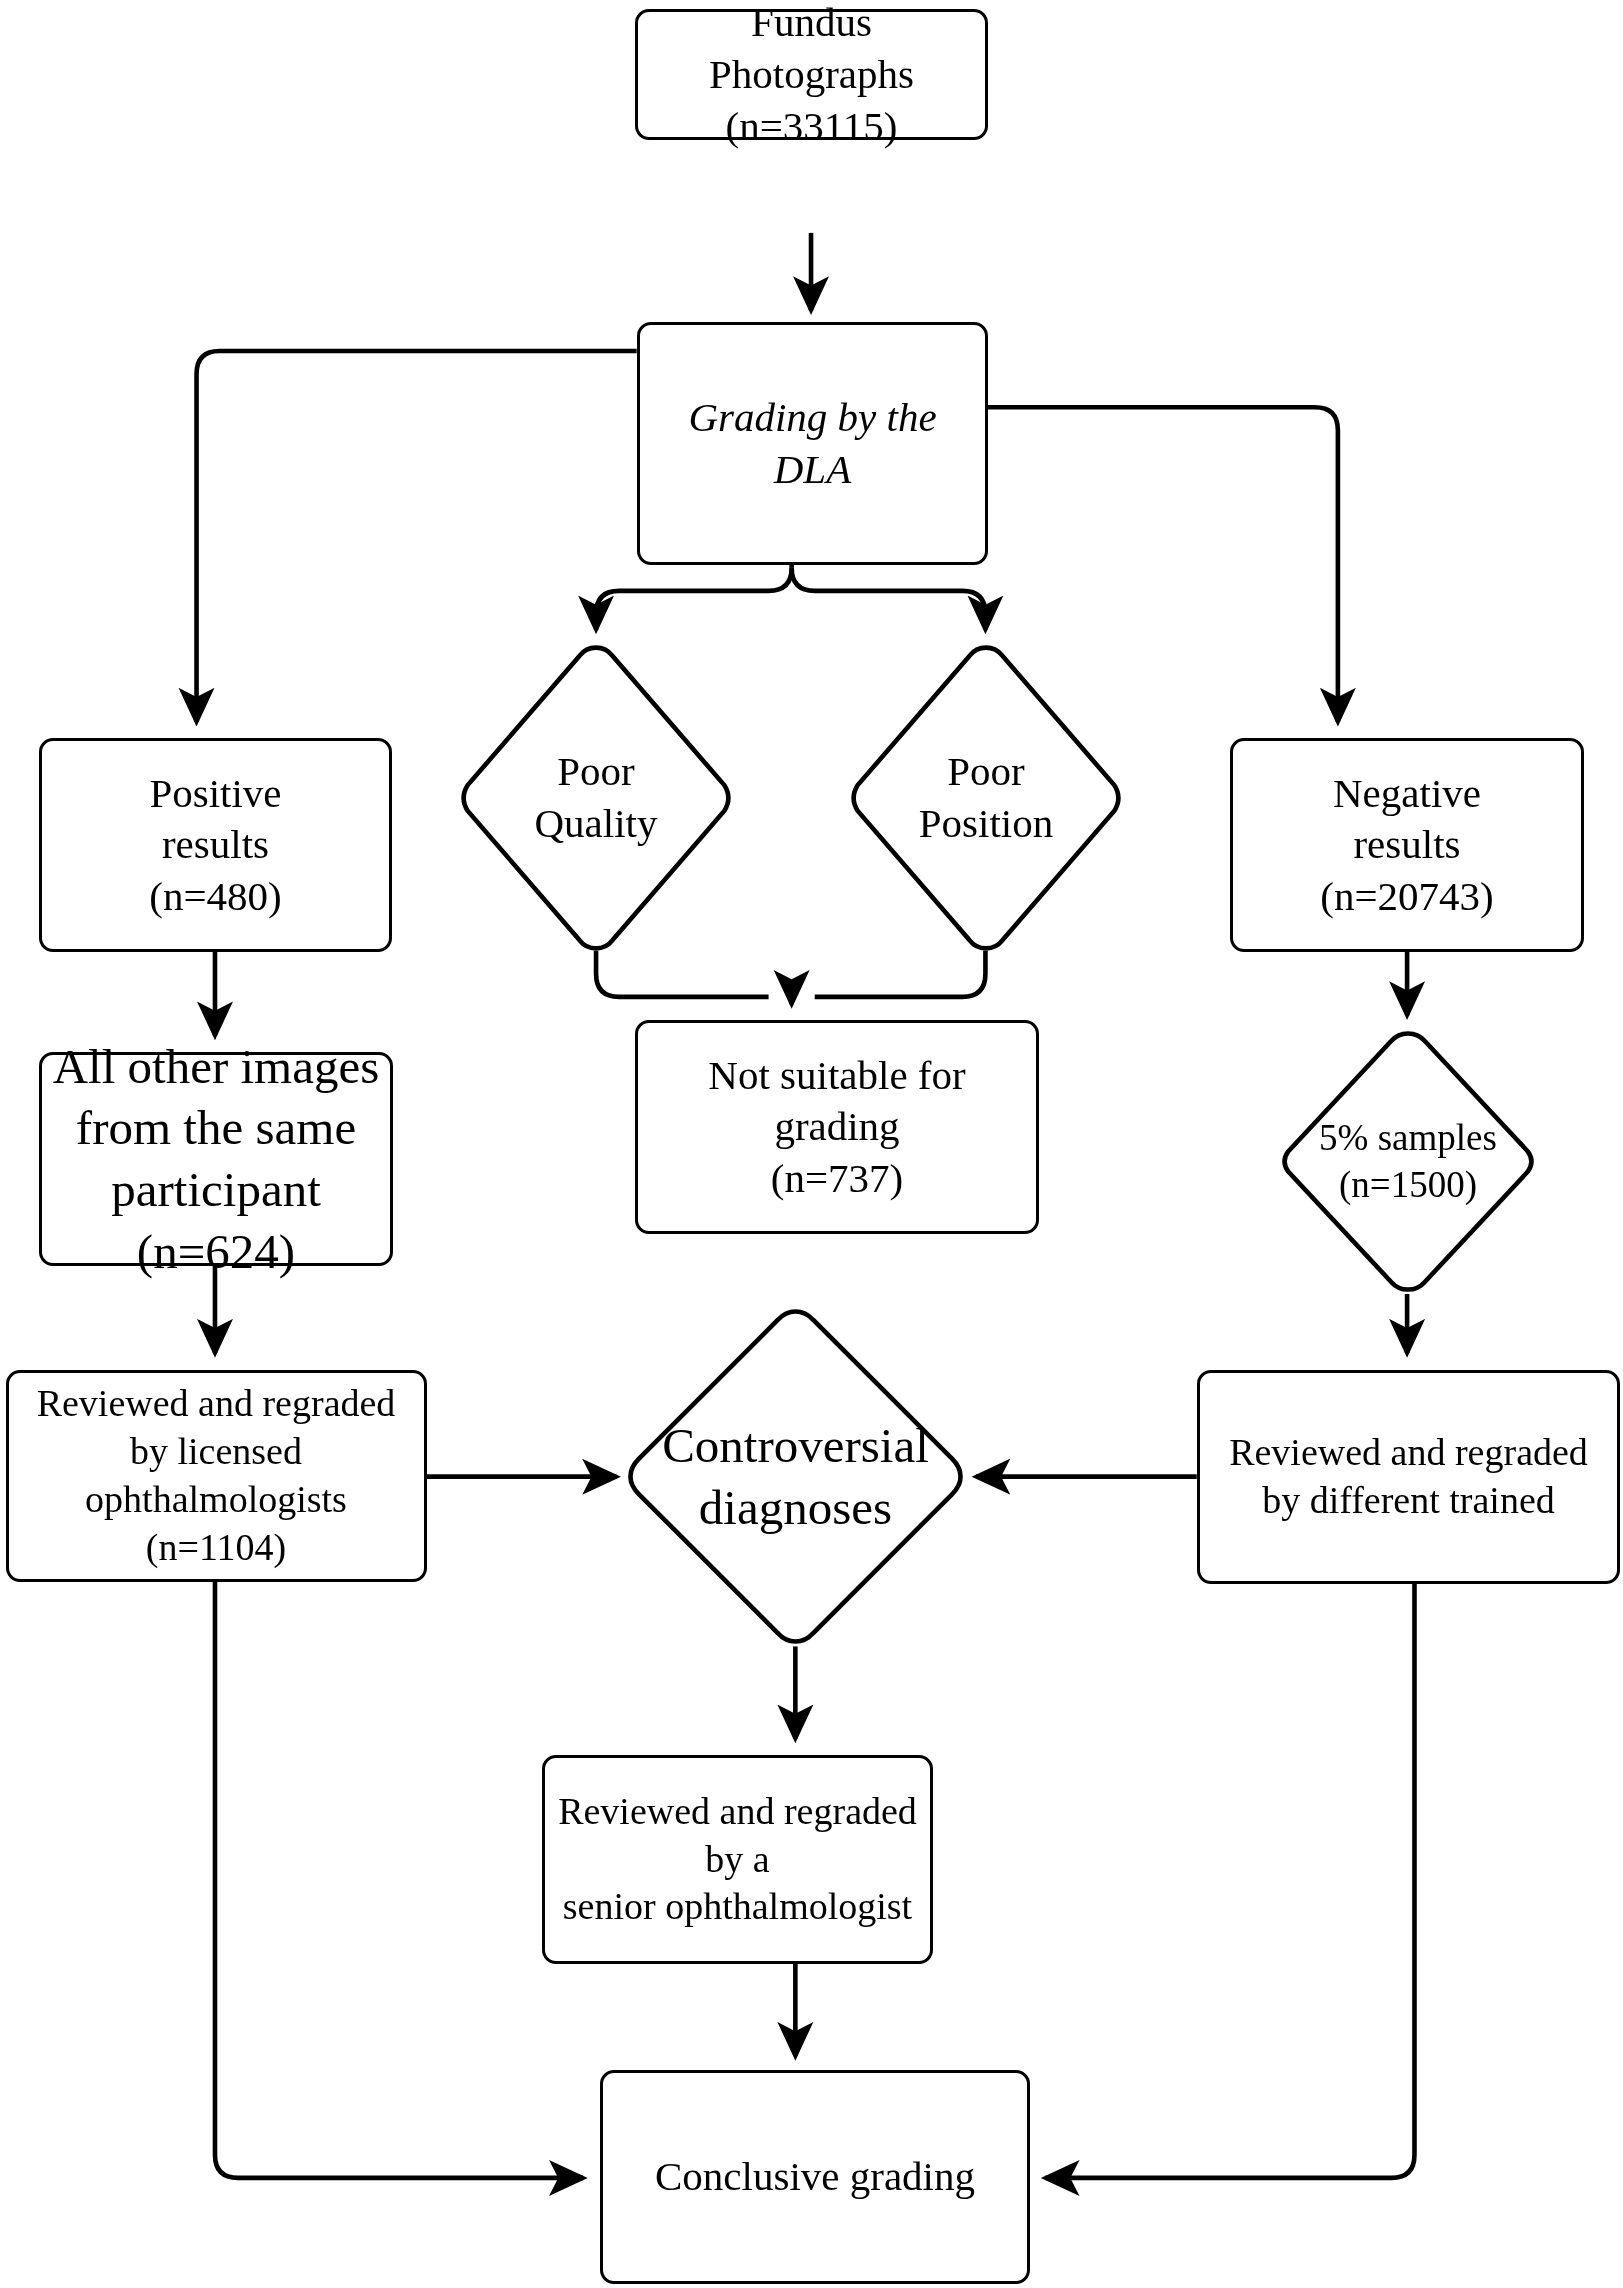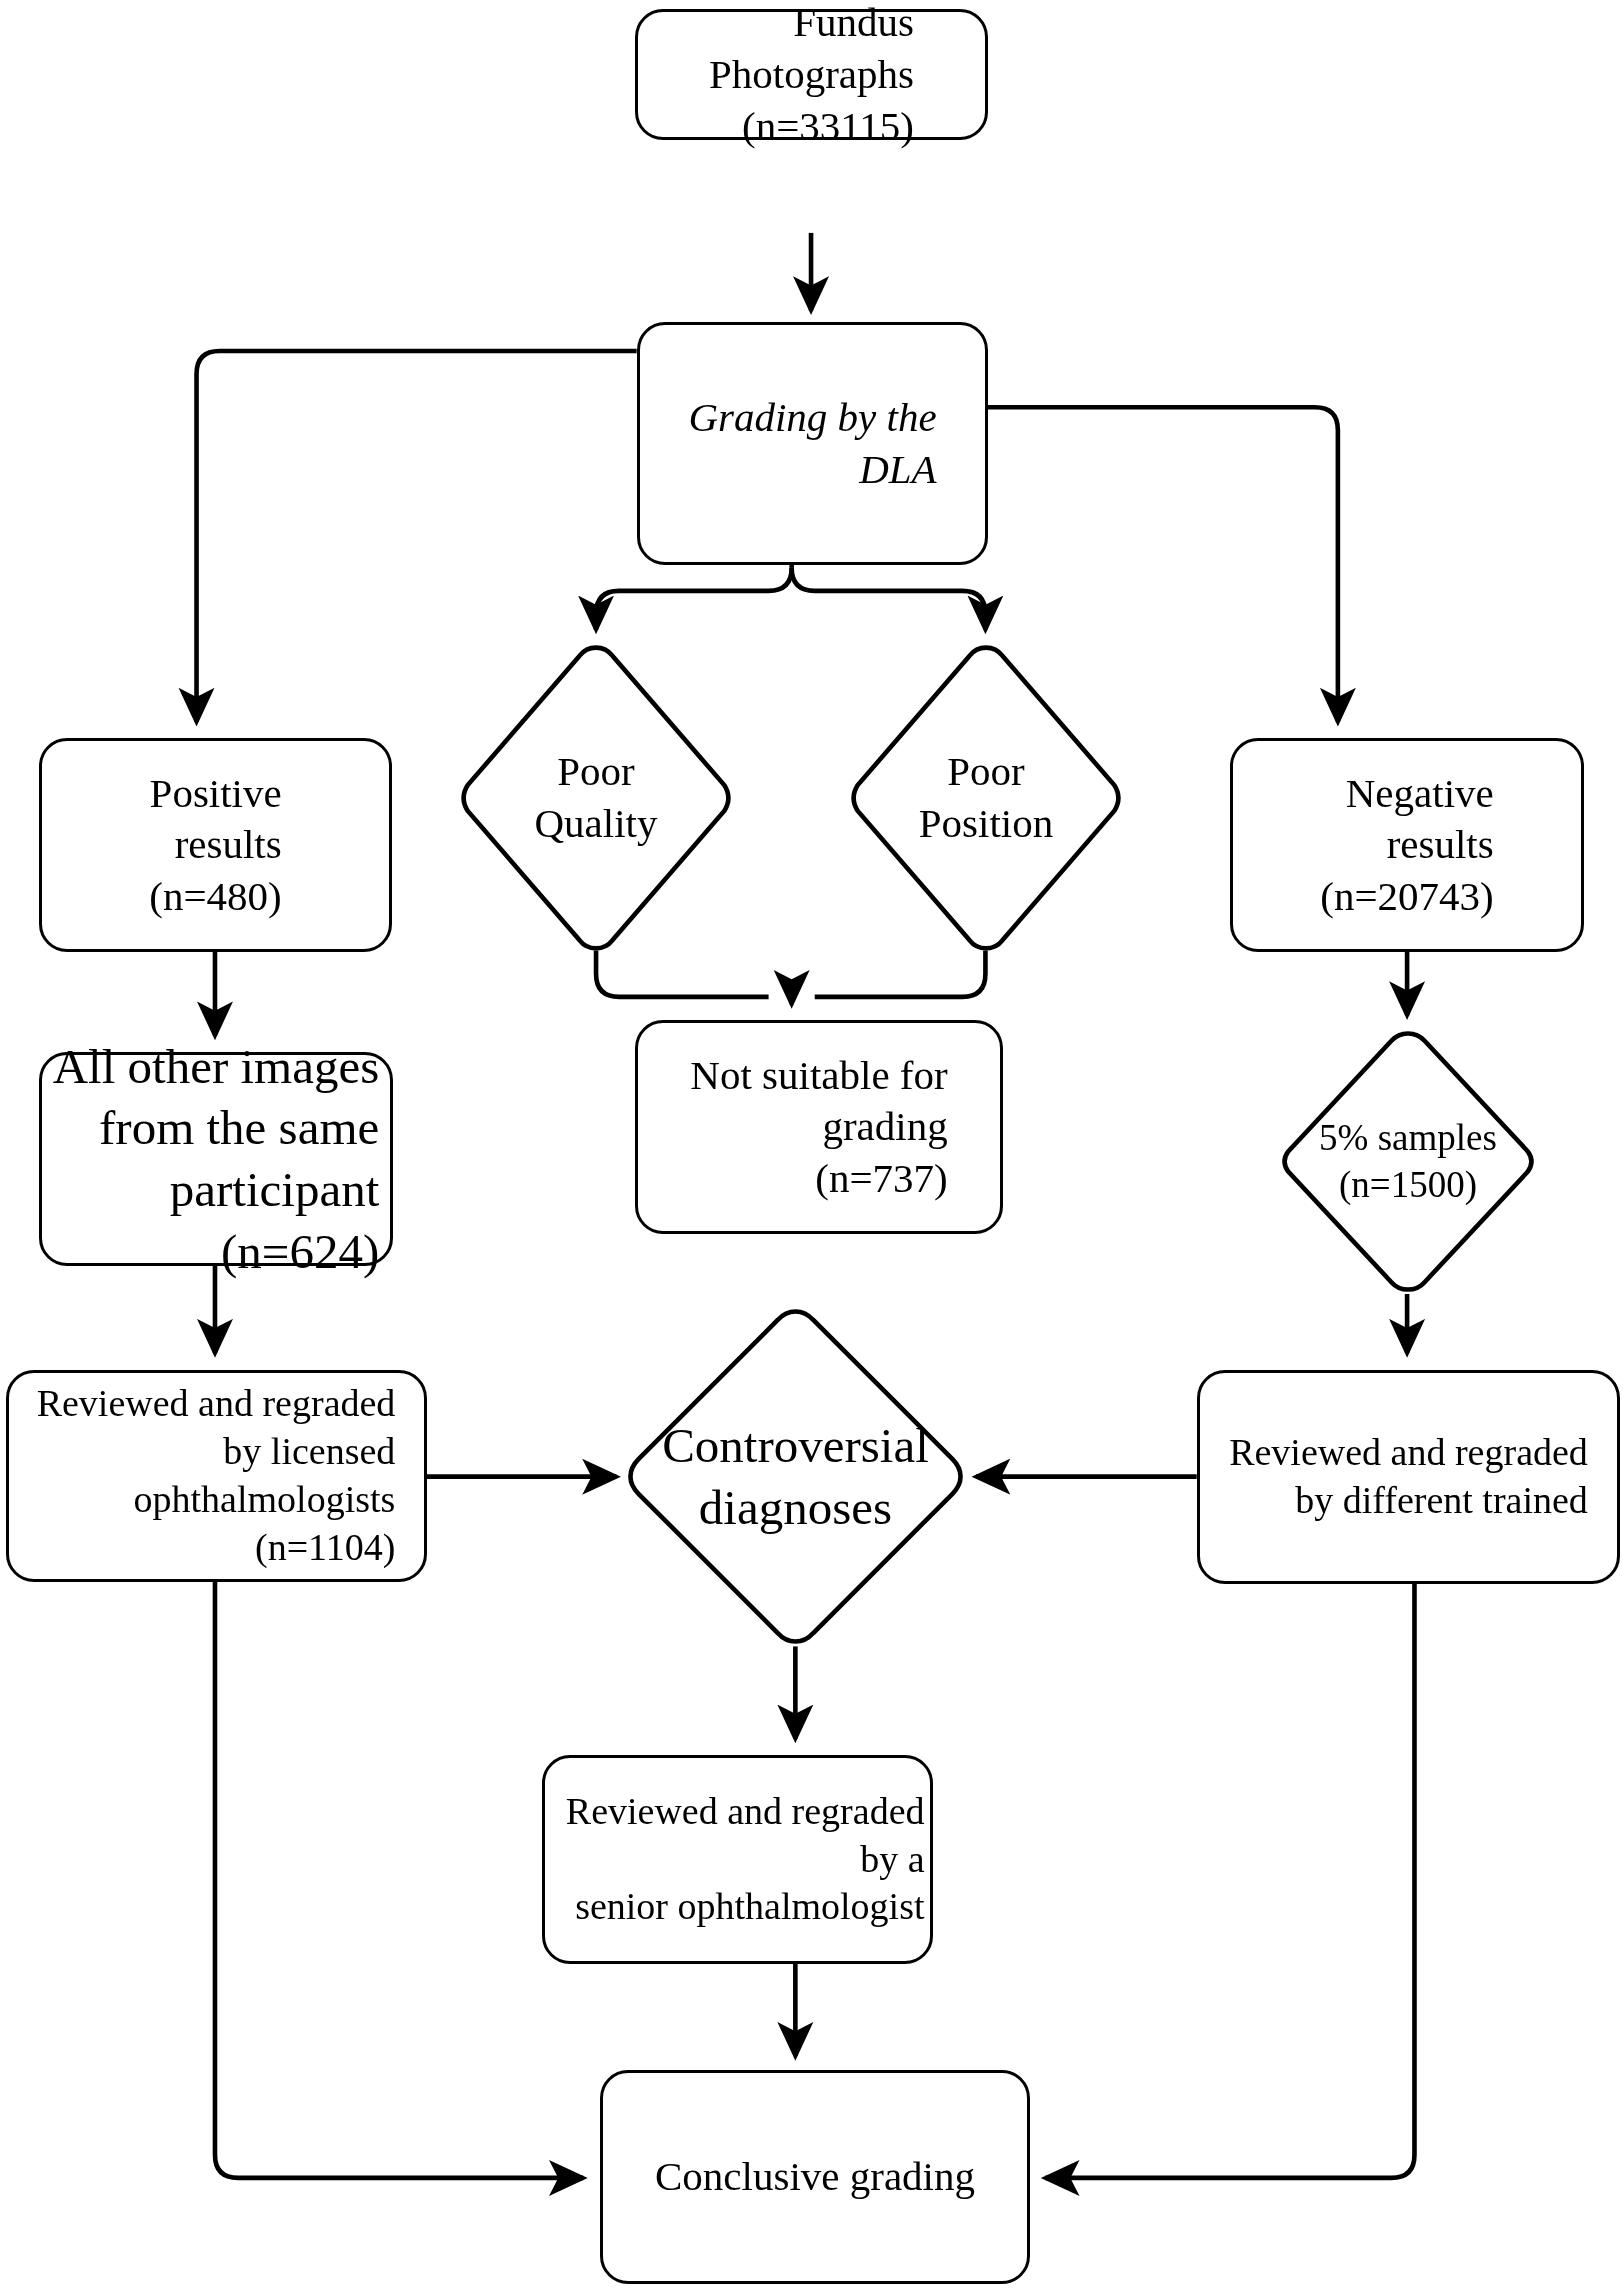--- a/index.html
+++ b/index.html
@@ -17,22 +17,21 @@
     display:flex;
     align-items:center;
     justify-content:center;
     text-align:center;
     color:#000;
     background:#fff;
     z-index:2;
   }
   .rect{
     border:3.7px solid #000;
-    border-radius:28px;
-    text-align:right;
+    border-radius:14px;
   }
   .rect .txt{line-height:1.26;padding:0 5.5px;}
   .dia{background:transparent;border:none;}
   .dia .dshape{
     position:absolute;left:0;top:0;width:100%;height:100%;
   }
   .dia .txt{
     position:relative;z-index:3;line-height:1.26;
   }
   .fs40{font-size:37px;}
@@ -122,21 +121,21 @@
 
   <div class="node rect" style="left:39px;top:1052px;width:354px;height:214px;">
     <div class="txt fs42">
       <div>All other images</div>
       <div>from the same</div>
       <div>participant</div>
       <div>(n=624)</div>
     </div>
   </div>
 
-  <div class="node rect" style="left:635px;top:1020px;width:368px;height:214px;">
+  <div class="node rect" style="left:635px;top:1020px;width:404px;height:214px;">
     <div class="txt fs44">
       <div>Not suitable for</div>
       <div>grading</div>
       <div>(n=737)</div>
     </div>
   </div>
 
   <div class="node rect" style="left:5.5px;top:1370px;width:421px;height:212px;">
     <div class="txt fs41">
       <div>Reviewed and regraded</div>

